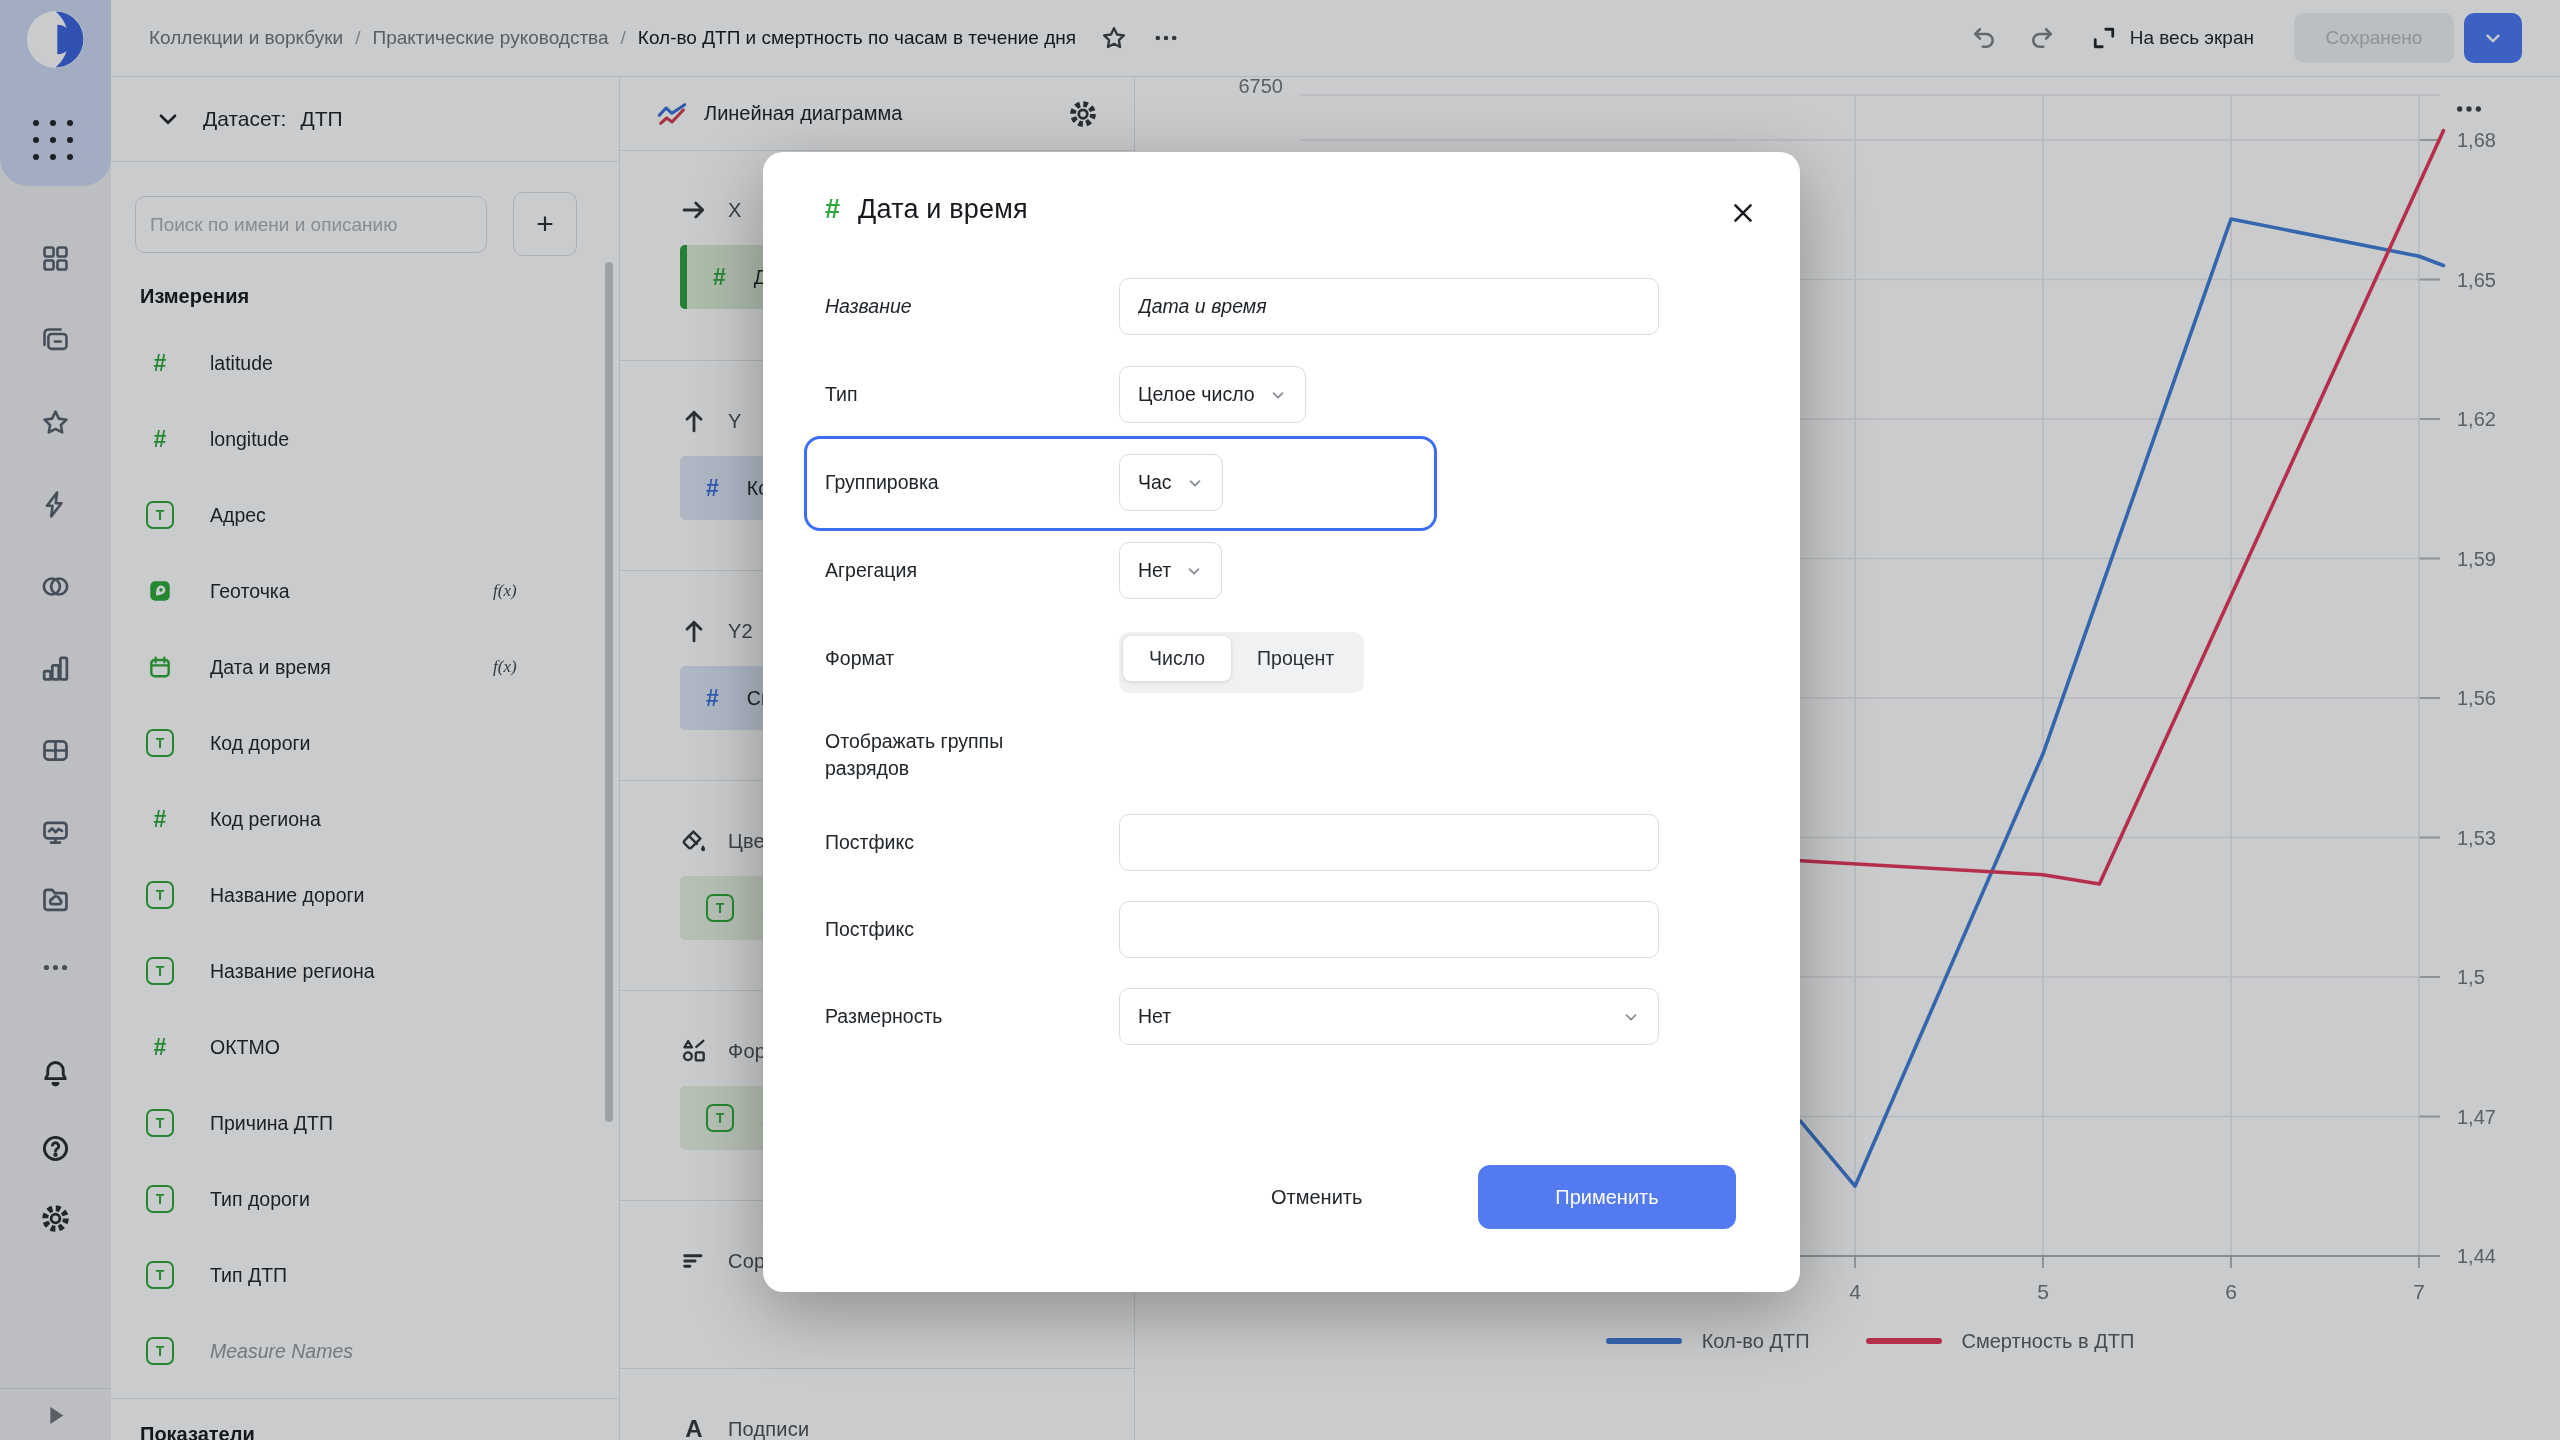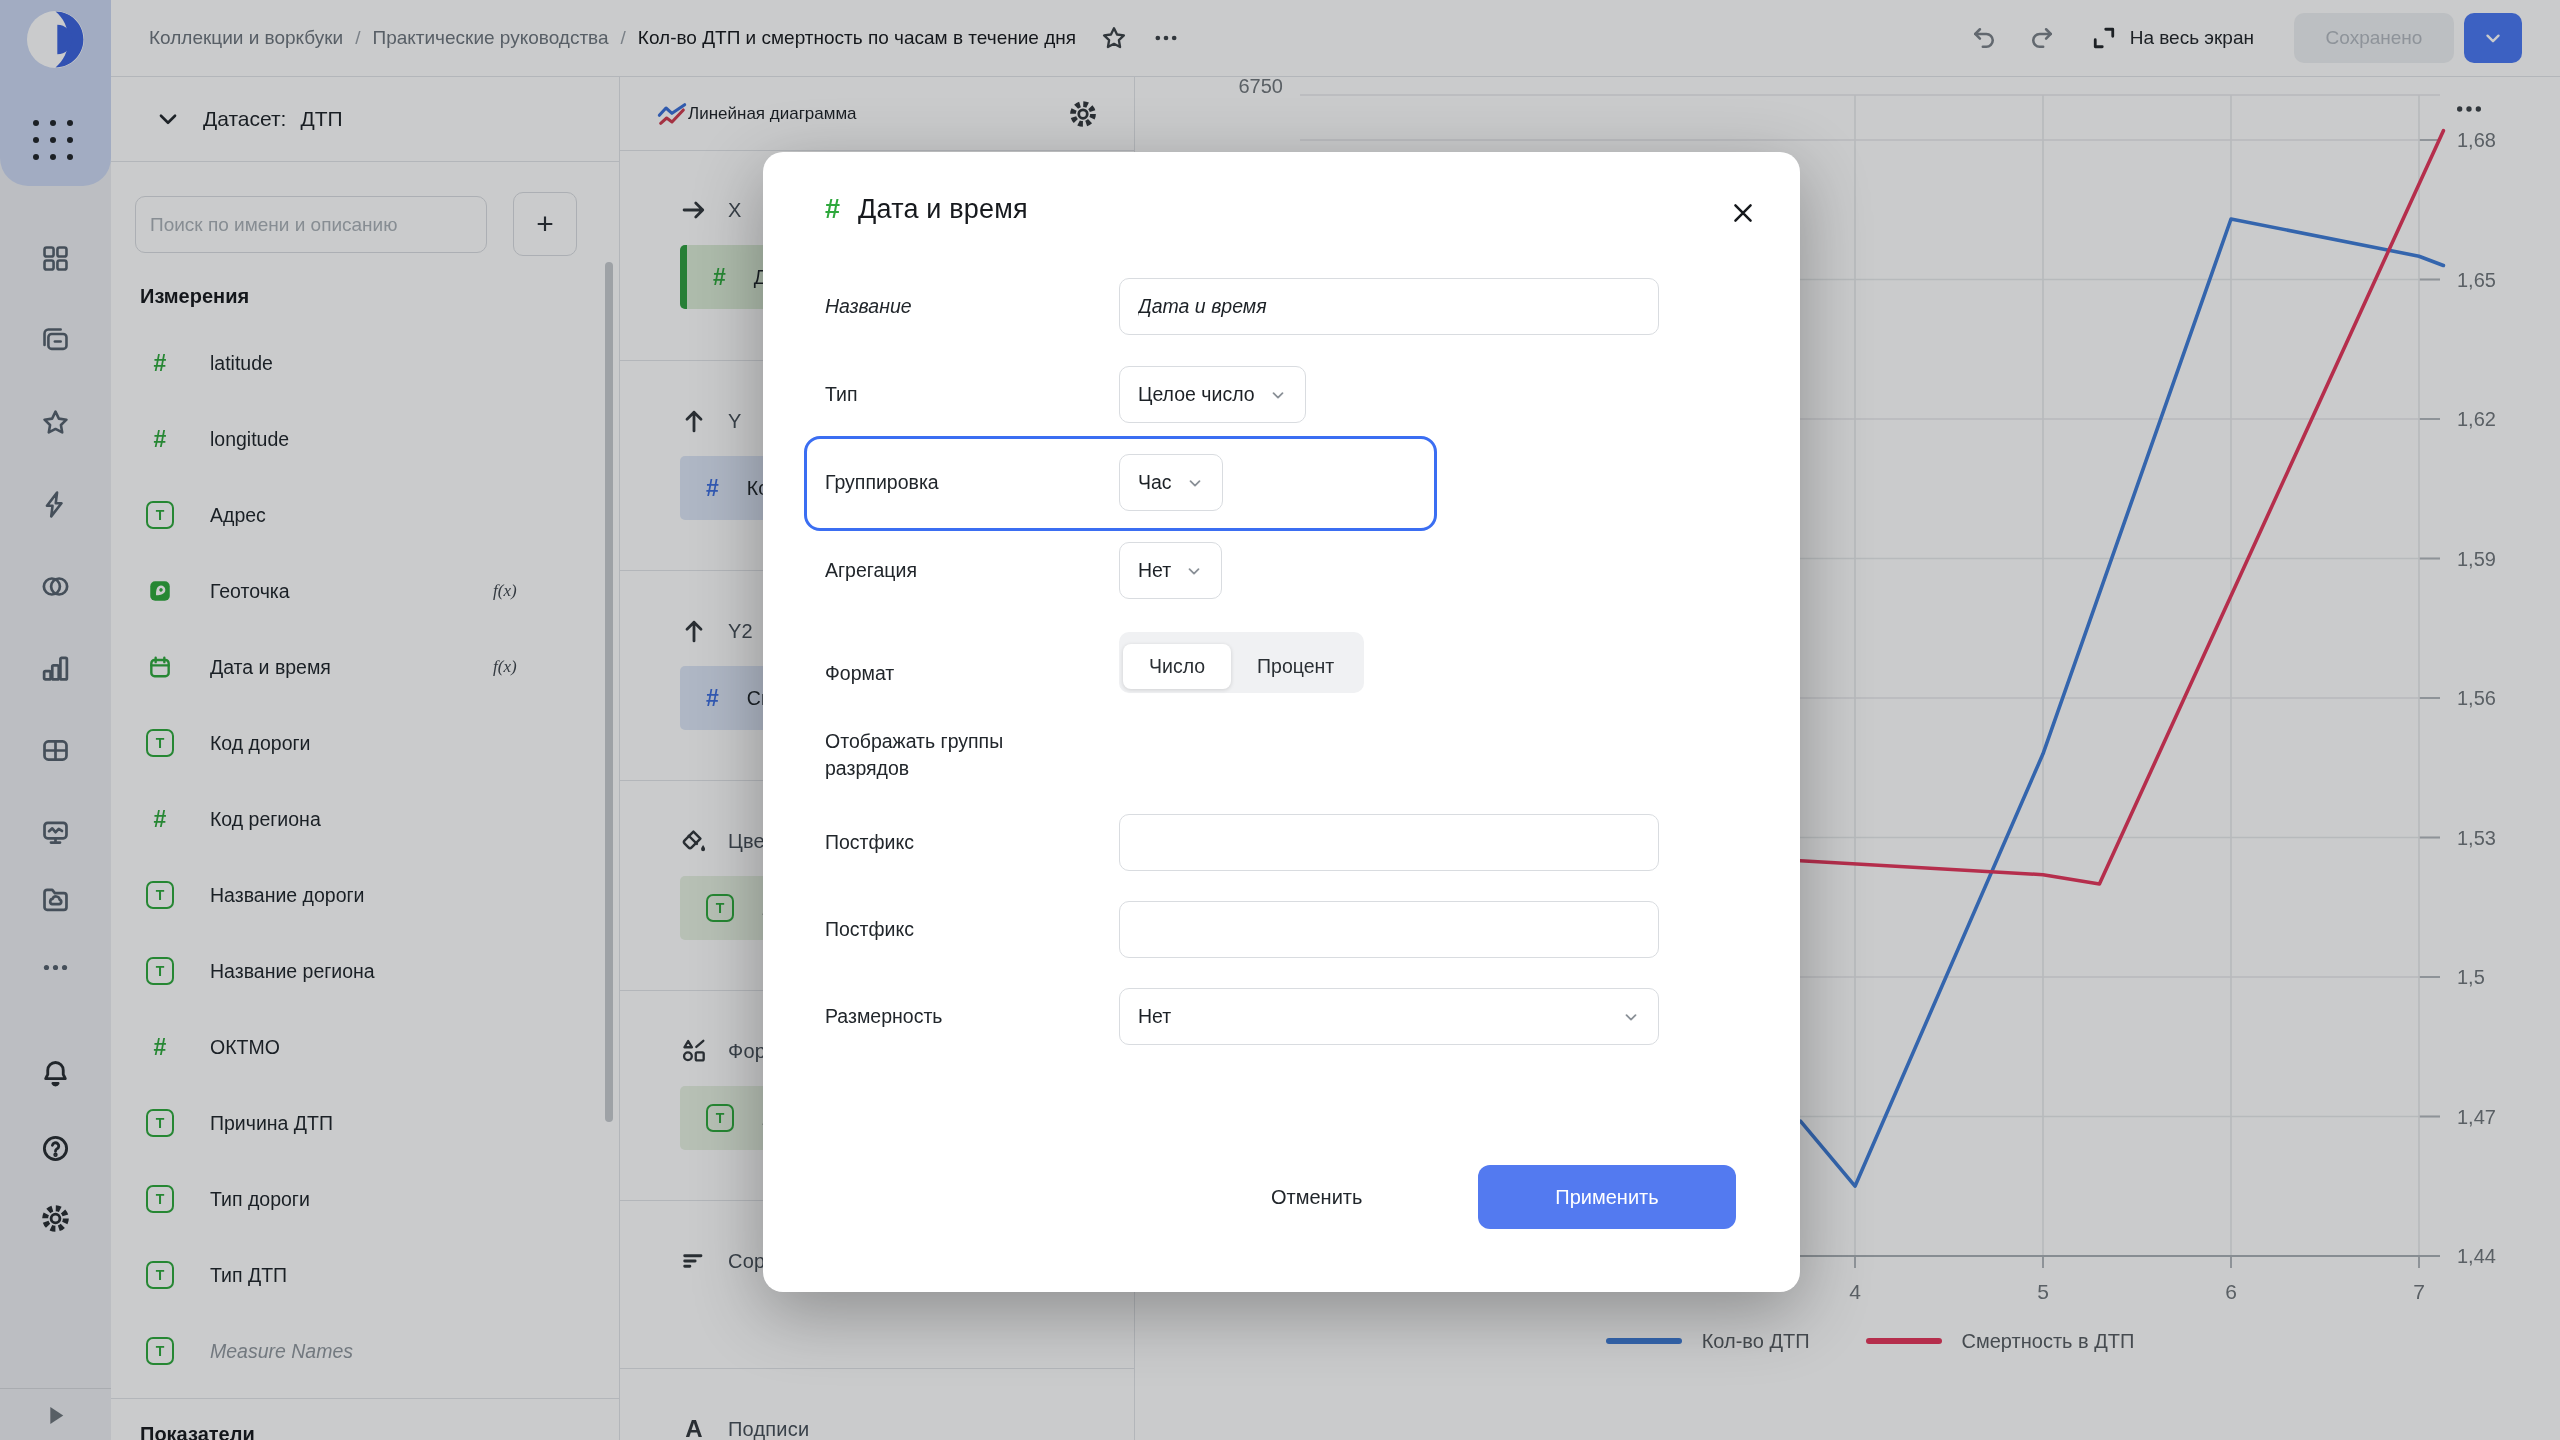--- a/index.html
+++ b/index.html
@@ -62,21 +62,21 @@
   .f-svg{color:#2ea83c;}
   .f-svg svg{width:26px;height:26px;}
   #ds-scroll{position:absolute;right:6px;top:185px;width:8px;height:860px;background:#c7cbcf;border-radius:4px;cursor:pointer;}
   #ds-bottom-divider{position:absolute;left:0;top:1321px;width:100%;border-top:1px solid #e2e5e8;}
   #ds-next-section{position:absolute;left:29px;top:1346px;font-size:20px;font-weight:bold;color:#16191d;}
   
   #viz-panel{position:absolute;left:620px;top:77px;width:515px;height:1363px;background:#fff;
     border-right:1px solid #e2e5e8;box-sizing:border-box;overflow:hidden;z-index:3;}
   #viz-header{height:73px;border-bottom:1px solid #e2e5e8;display:flex;align-items:center;padding:0 36px;}
   #viz-title-icon svg{width:32px;height:32px;}
-  #viz-title{font-size:17px;color:#1d2227;}
+  #viz-title{font-size:20px;color:#1d2227;margin-left:16px;}
   #viz-gear{margin-left:auto;color:#33383d;cursor:pointer;}
   #viz-gear svg{width:30px;height:30px;}
   .viz-sec{position:absolute;left:0;width:515px;}
   .viz-sec.bordered{border-top:1px solid #e2e5e8;}
   .sec-head{position:absolute;left:56px;top:40px;height:40px;display:flex;align-items:center;color:#33383d;}
   .sec-head .sec-ico{width:36px;display:flex;justify-content:center;}
   .sec-head .sec-ico svg{width:28px;height:28px;}
   .sec-head .sec-label{font-size:20px;color:#464f58;margin-left:16px;letter-spacing:.2px;}
   .sec-a{font-size:24px;font-weight:bold;color:#33383d;}
   .chip{position:absolute;left:60px;top:95px;width:440px;height:64px;display:flex;align-items:center;border-radius:5px;cursor:grab;box-sizing:border-box;}
@@ -119,21 +119,21 @@
   .dd-full{width:540px;}
   .dd-full .dd-chev{margin-left:auto;}
   .seg{background:#f0f1f3;border-radius:10px;padding:4px;display:inline-flex;}
   .seg span{padding:0 26px;height:45px;line-height:45px;font-size:19.5px;color:#2a2f34;border-radius:8px;cursor:pointer;white-space:nowrap;}
   .seg span.on{background:#fff;box-shadow:0 1px 4px rgba(0,0,0,.14);}
   #focus-ring{position:absolute;left:41px;top:284px;width:633px;height:95px;border:3.5px solid #3b6ef2;border-radius:16px;box-sizing:border-box;pointer-events:none;}
   .r-name{top:126px;height:57px;font-style:italic;}
   .r-type{top:214px;height:57px;}
   .r-grouping{top:302px;height:57px;}
   .r-aggregation{top:390px;height:57px;}
-  .r-format{top:480px;height:53px;align-items:flex-end;}
+  .r-format{top:480px;height:53px;}
   .r-digits{top:576px;height:53px;}
   .r-digits .m-label{width:240px;line-height:1.38;}
   .r-prefix{top:662px;height:57px;}
   .r-postfix{top:749px;height:57px;}
   .r-dimension{top:836px;height:57px;}
   #m-cancel{position:absolute;left:478px;top:1013px;height:64px;padding:0 30px;display:flex;align-items:center;
     font-size:20px;color:#21262b;background:none;border:none;cursor:pointer;font-family:"Liberation Sans",sans-serif;}
   #m-apply{position:absolute;left:715px;top:1013px;width:258px;height:64px;border:none;border-radius:12px;
     background:#537af0;color:#fff;font-size:20px;cursor:pointer;font-family:"Liberation Sans",sans-serif;}
 </style>

